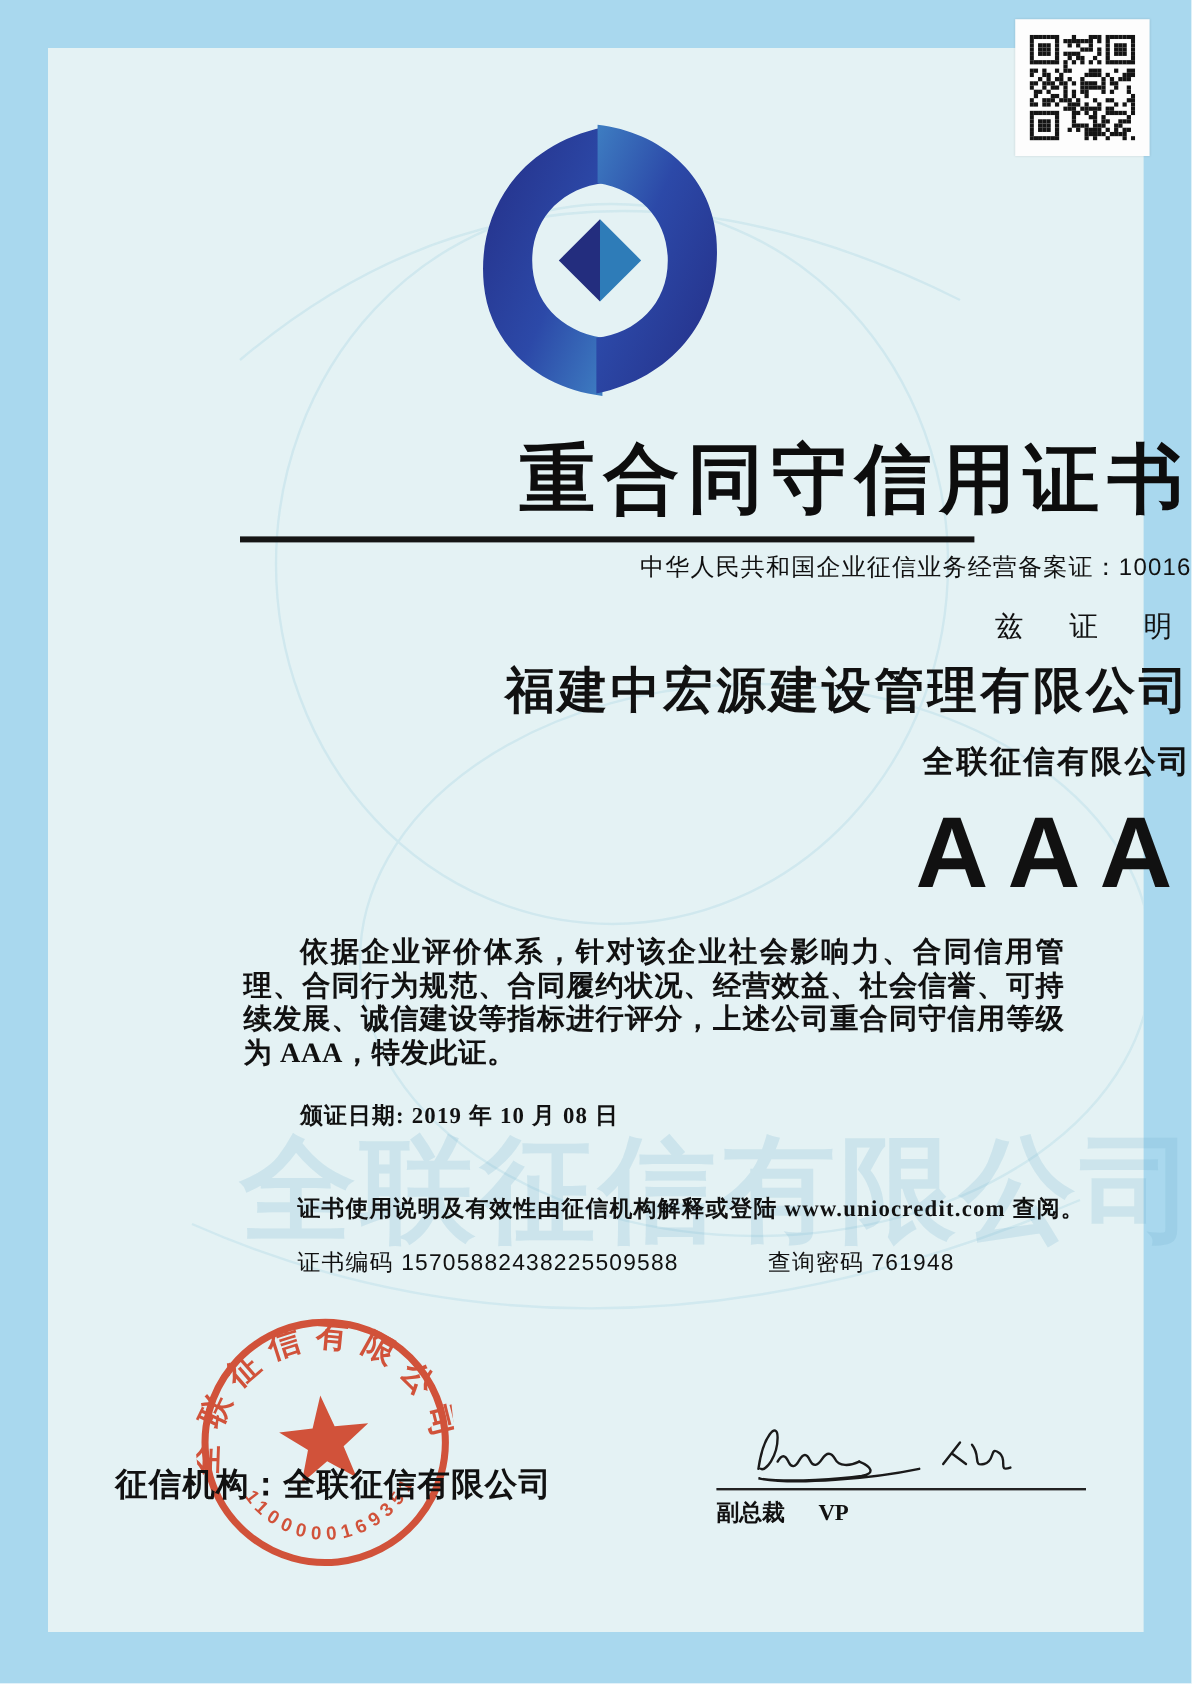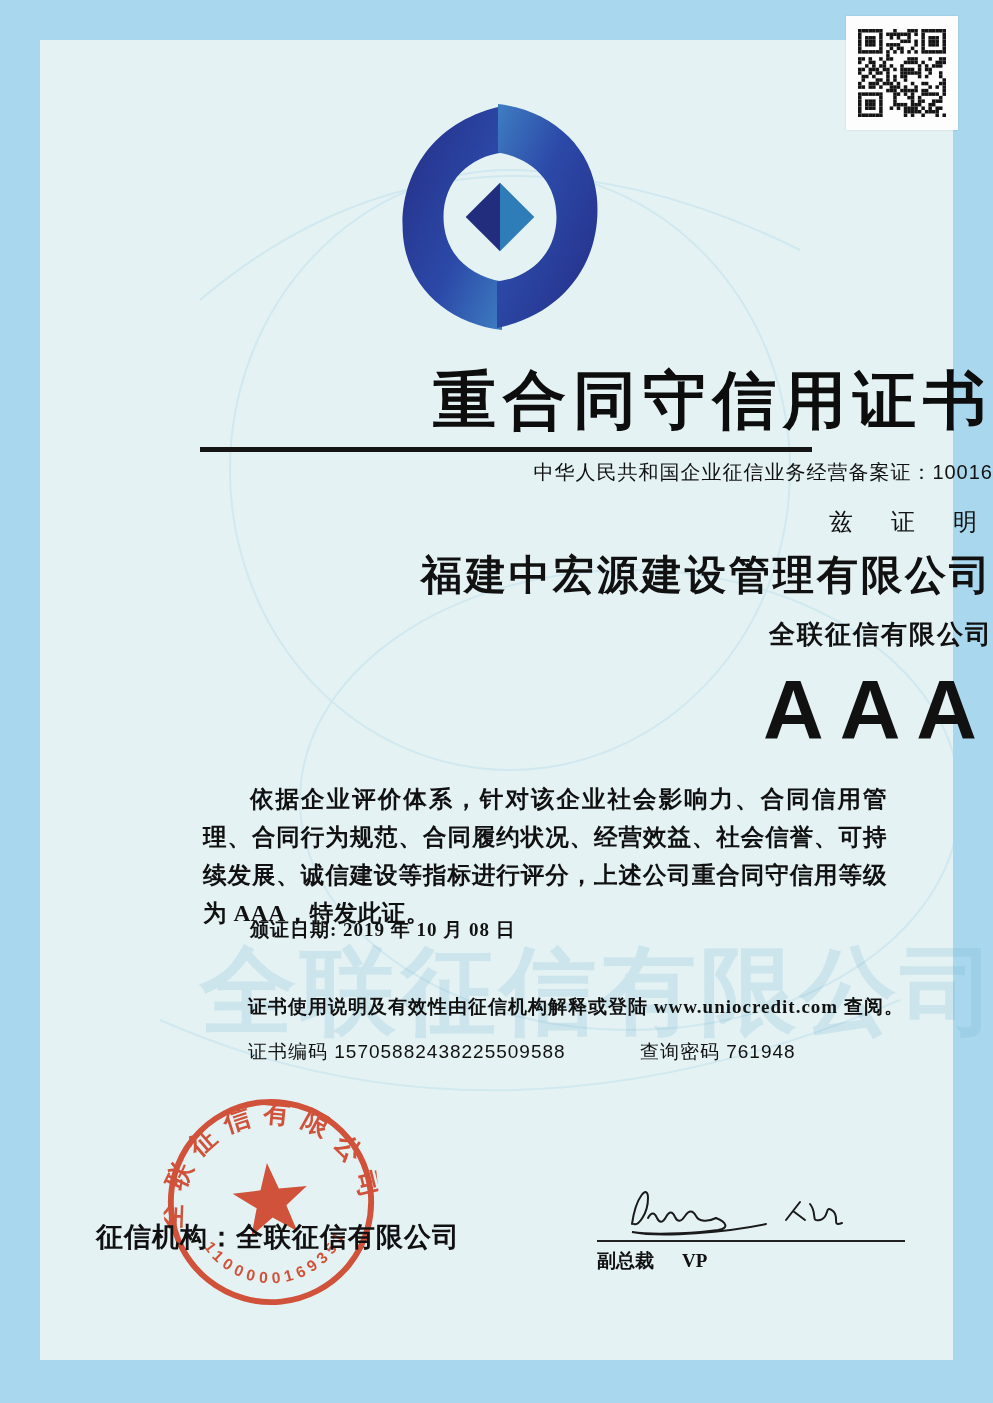--- a/index.html
+++ b/index.html
@@ -28,21 +28,21 @@
   .title-rule { left:200px; top:447px; width:612px; height:5px; background:#151515; }
   .cert-subtitle { top:459px; font-size:20px; font-weight:400;
                    font-family:"Liberation Sans", sans-serif; letter-spacing:1px; }
   .certify-label { top:506px; font-size:24px; font-weight:400; letter-spacing:16px; text-indent:16px; }
   .company-name { top:548px; font-size:41px; font-weight:700; letter-spacing:3px; }
   .grade-label { top:617px; font-size:26px; font-weight:700; letter-spacing:2px; }
   .grade-value { top:662px; font-size:84px; font-weight:700; letter-spacing:16px; text-indent:16px;
                  font-family:Liberation Sans, sans-serif; }
 
   .body-paragraph { left:203px; top:780px; width:684px; font-size:23.5px; font-weight:600;
-                    line-height:38px; text-align:justify; text-indent:2em; letter-spacing:0.5px; }
+                    line-height:28px; text-align:justify; text-indent:2em; letter-spacing:0.5px; }
 
   .detail-line { font-size:19px; font-weight:600; letter-spacing:1px; }
   .issue-date { left:250px; top:917px; }
   .validity   { left:250px; top:948px; }
   .usage-note { left:248px; top:994px; }
   .cert-codes { left:248px; top:1039px; font-family:"Liberation Sans", sans-serif; font-weight:500; }
   .cert-codes .query-group { margin-left:68px; }
 
   .watermark { left:200px; top:928px; font-size:96px; font-weight:700;
                color:rgba(110,175,205,0.20); letter-spacing:4px; white-space:nowrap;

